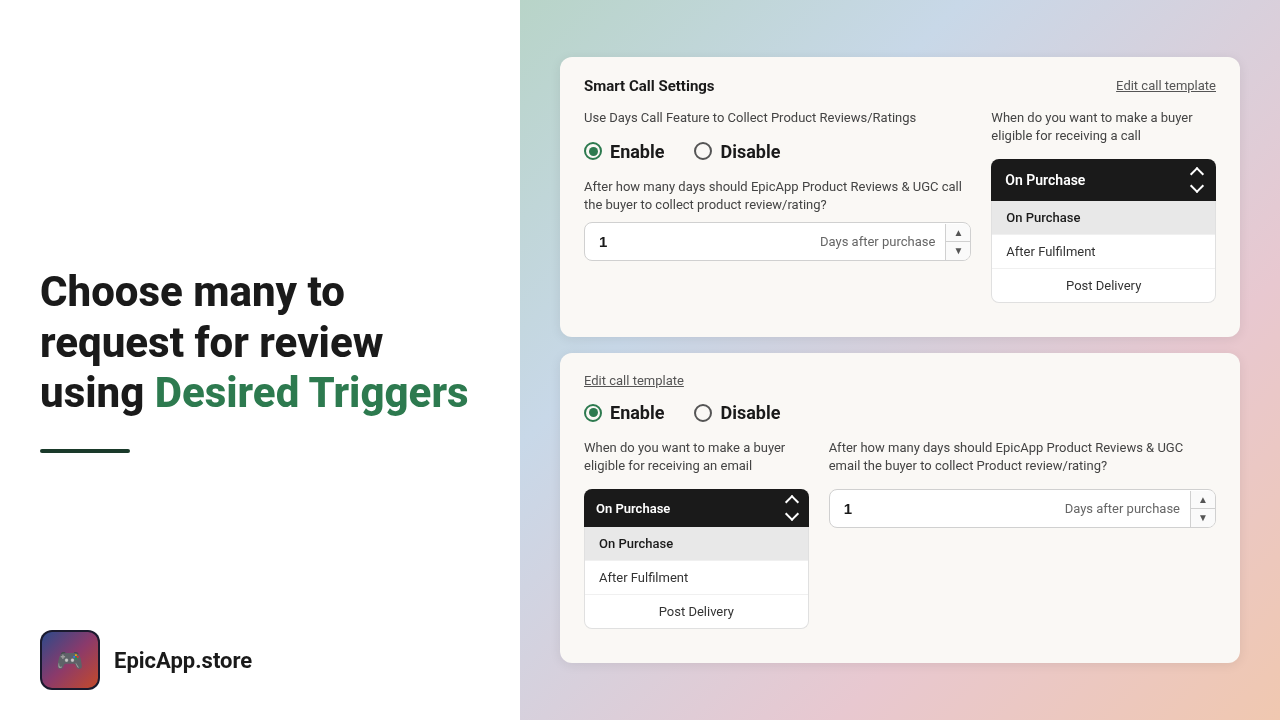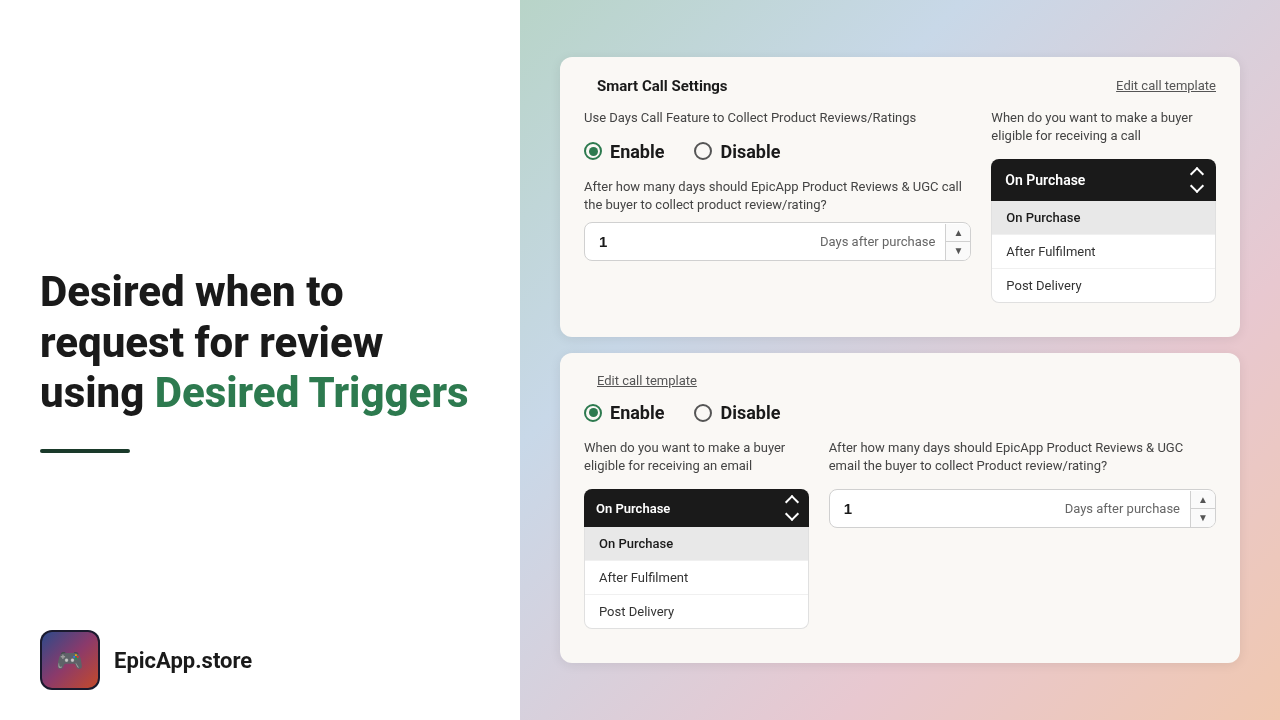--- a/index.html
+++ b/index.html
@@ -95,21 +95,20 @@
       width: 100%;
       max-width: 680px;
       box-shadow: 0 2px 12px rgba(0,0,0,0.08);
     }
 
     .card-header {
       display: flex;
       justify-content: space-between;
       align-items: center;
       margin-bottom: 14px;
-      margin-left: 13px;
     }
     .card-title {
       font-size: 15px;
       font-weight: 700;
       color: #1a1a1a;
     }
     .edit-link {
       font-size: 13px;
       color: #555;
       cursor: pointer;
@@ -211,21 +210,21 @@
       border-radius: 0 0 8px 8px;
       overflow: hidden;
     }
     .dropdown-item {
       padding: 9px 14px;
       font-size: 13px;
       color: #333;
       cursor: pointer;
       border-bottom: 1px solid #f0f0f0;
     }
-    .dropdown-item:last-child { border-bottom: none; }
+    .dropdown-item:last-child { border-bottom: none; text-align: center; }
     .dropdown-item.active {
       background: #e8e8e8;
       color: #1a1a1a;
       font-weight: 500;
     }
 
     
     .days-section {
       margin-top: 10px;
     }
@@ -291,21 +290,21 @@
       justify-content: space-between;
       align-items: center;
       cursor: pointer;
     }
   </style>
 </head>
 <body>
 
 <div class="left-panel">
   <h1>
-    <span>Desired when to request for review using </span><span class="highlight">Desired Triggers</span>
+    <span>Choose many to request for review using </span><span class="highlight">Desired Triggers</span>
   </h1>
   <div class="divider-line"></div>
 
   <div class="brand-footer">
     <div class="brand-logo">
       <div class="brand-logo-inner">
         <span>🎮</span>
       </div>
     </div>
     <span class="brand-name">EpicApp.store</span>

